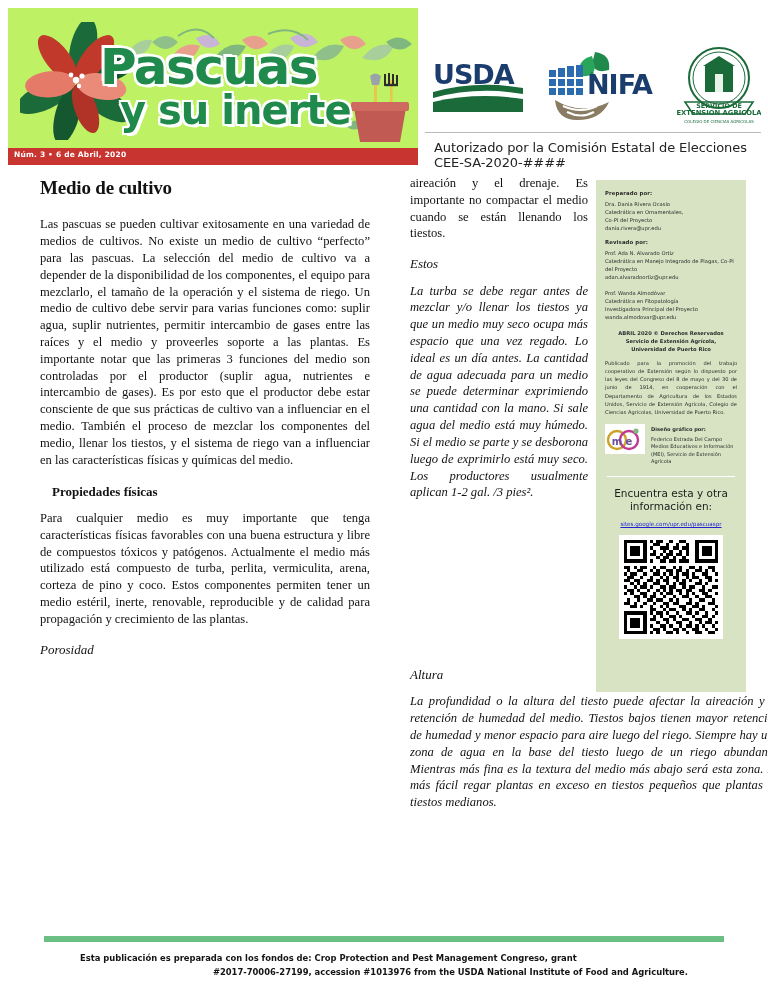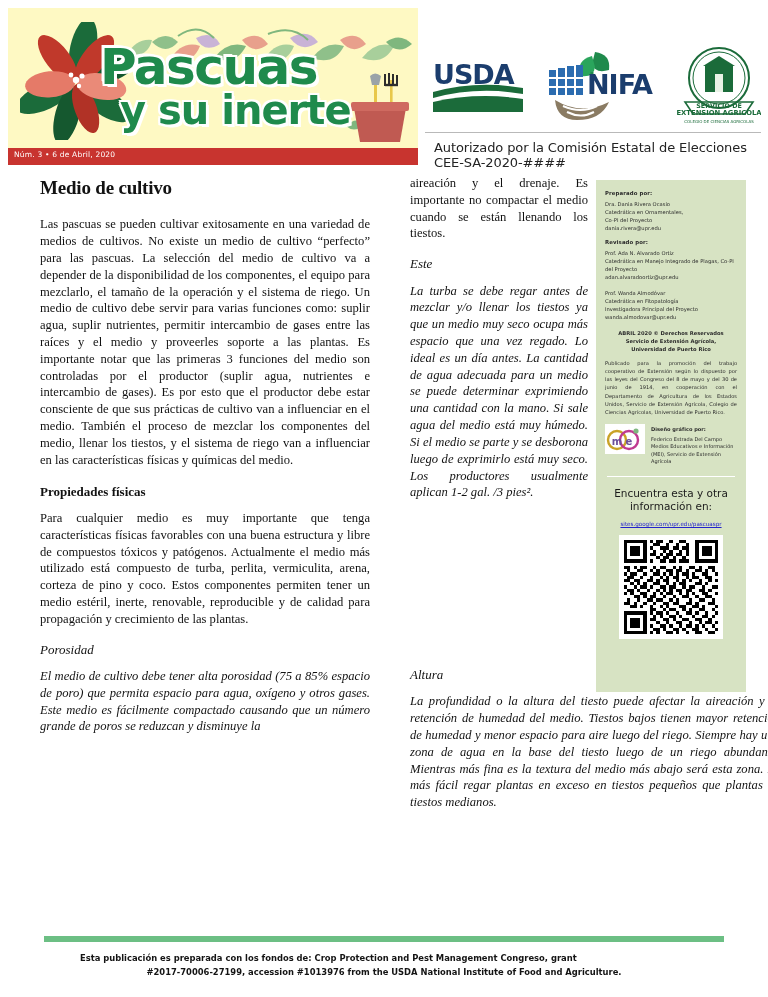--- a/index.html
+++ b/index.html
@@ -22,21 +22,21 @@
     height: 168px;
     background: #ffffff;
   }
 
   .banner {
     position: absolute;
     left: 8px;
     top: 8px;
     width: 410px;
     height: 140px;
-    background: #fef9c3;
+    background: #bef264;
     overflow: hidden;
   }
 
   .banner-foliage {
     position: absolute;
     left: 110px;
     top: 18px;
     width: 300px;
     height: 52px;
   }
@@ -100,21 +100,21 @@
     height: 17px;
     background: #c8342f;
   }
 
   .issue-text {
     position: absolute;
     left: 14px;
     top: 150px;
     font-family: "DejaVu Sans", sans-serif;
     font-size: 7.5px;
-    font-weight: normal;
+    font-weight: bold;
     color: #ffffff;
     letter-spacing: 0.2px;
   }
 
   
   .logos {
     position: absolute;
     left: 425px;
     top: 40px;
     width: 336px;
@@ -172,21 +172,21 @@
     font-size: 19px;
     font-weight: bold;
     margin-bottom: 16px;
     letter-spacing: -0.2px;
     text-align: left;
   }
 
   h2.sub-head {
     font-size: 13px;
     font-weight: bold;
-    margin: 14px 0 10px 0;
+    margin: 14px 0 10px 12px;
     text-align: left;
   }
 
   h3.sub-head-italic {
     font-size: 13px;
     font-weight: normal;
     font-style: italic;
     margin: 13px 0 10px 0;
     text-align: left;
   }
@@ -309,21 +309,21 @@
     left: 80px;
     top: 952px;
     width: 608px;
     font-family: "DejaVu Sans", sans-serif;
     font-size: 8.4px;
     font-weight: bold;
     line-height: 1.65;
     color: #141414;
     text-align: justify;
   }
-  .footer-text .l2 { display: block; text-align: center; }
+  .footer-text .l2 { display: block; text-align: right; }
 </style>
 </head>
 <body>
 
 <div class="header">
 
   <div class="banner">
 
     <svg class="banner-foliage" viewBox="0 0 300 52">
       <path d="M8 30 q10-18 26-16 q-4 18-26 16z" fill="#a8cf9b"></path>
@@ -429,26 +429,25 @@
 </div>
 
 <div class="content">
 
   <div class="col col-1">
     <h1 class="section-title">Medio de cultivo</h1>
     <p class="para">Las pascuas se pueden cultivar exitosamente en una variedad de medios de cultivos. No existe un medio de cultivo “perfecto” para las pascuas. La selección del medio de cultivo va a depender de la disponibilidad de los componentes, el equipo para mezclarlo, el tamaño de la operación y el sistema de riego. Un medio de cultivo debe servir para varias funciones como: suplir agua, suplir nutrientes, permitir intercambio de gases entre las raíces y el medio y proveerles soporte a las plantas. Es importante notar que las primeras 3 funciones del medio son controladas por el productor (suplir agua, nutrientes e intercambio de gases). Es por esto que el productor debe estar consciente de que sus prácticas de cultivo van a influenciar en el medio. También el proceso de mezclar los componentes del medio, llenar los tiestos, y el sistema de riego van a influenciar en las características físicas y químicas del medio.</p>
     <h2 class="sub-head">Propiedades físicas</h2>
     <p class="para">Para cualquier medio es muy importante que tenga características físicas favorables con una buena estructura y libre de compuestos tóxicos y patógenos. Actualmente el medio más utilizado está compuesto de turba, perlita, vermiculita, arena, corteza de pino y coco. Estos componentes permiten tener un medio estéril, inerte, renovable, reproducible y de calidad para propagación y crecimiento de las plantas.</p>
     <h3 class="sub-head-italic">Porosidad</h3>
-    <p class="para">El medio de cultivo debe tener alta porosidad (75 a 85% espacio de poro) que permita espacio para agua, oxígeno y otros gases. Este medio es fácilmente compactado causando que un número grande de poros se reduzcan y disminuye la</p>
   </div>
 
   <div class="col col-2">
     <p class="para">aireación y el drenaje. Es importante no compactar el medio cuando se están llenando los tiestos.</p>
-    <h3 class="sub-head-italic">Este</h3>
+    <h3 class="sub-head-italic">Estos</h3>
     <p class="para">La turba se debe regar antes de mezclar y/o llenar los tiestos ya que un medio muy seco ocupa más espacio que una vez regado. Lo ideal es un día antes. La cantidad de agua adecuada para un medio se puede determinar exprimiendo una cantidad con la mano. Si sale agua del medio está muy húmedo. Si el medio se parte y se desborona luego de exprimirlo está muy seco. Los productores usualmente aplican 1-2 gal. /3 pies².</p>
   </div>
 
   <div class="col col-2b">
     <h3 class="sub-head-italic">Altura</h3>
     <p class="para">La profundidad o la altura del tiesto puede afectar la aireación y la retención de humedad del medio. Tiestos bajos tienen mayor retención de humedad y menor espacio para aire luego del riego. Siempre hay una zona de agua en la base del tiesto luego de un riego abundante. Mientras más fina es la textura del medio más abajo será esta zona. Es más fácil regar plantas en exceso en tiestos pequeños que plantas en tiestos medianos.</p>
   </div>
 </div>
 
 <div class="sidebar">

